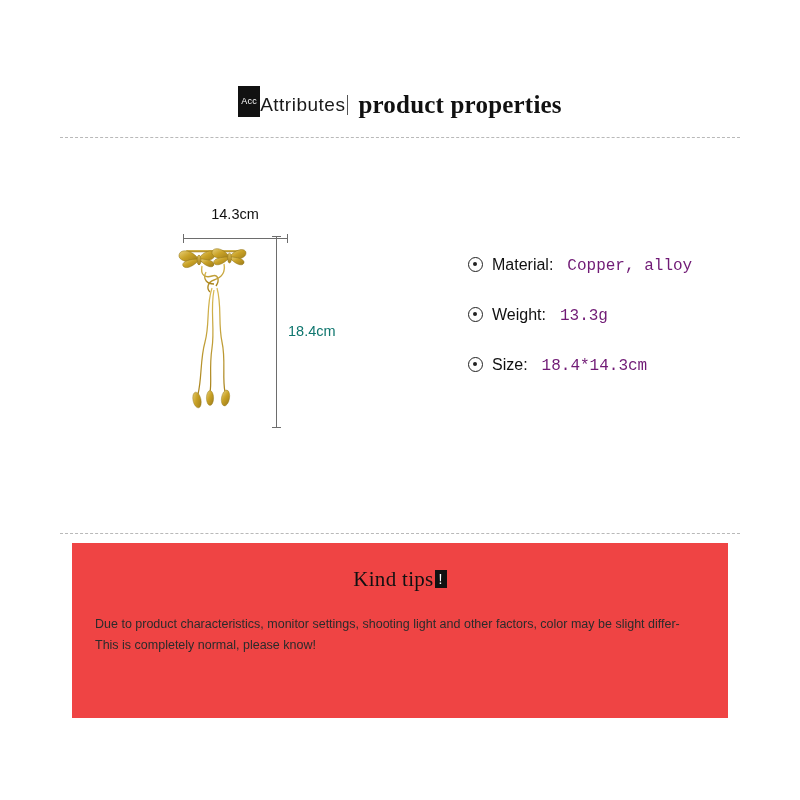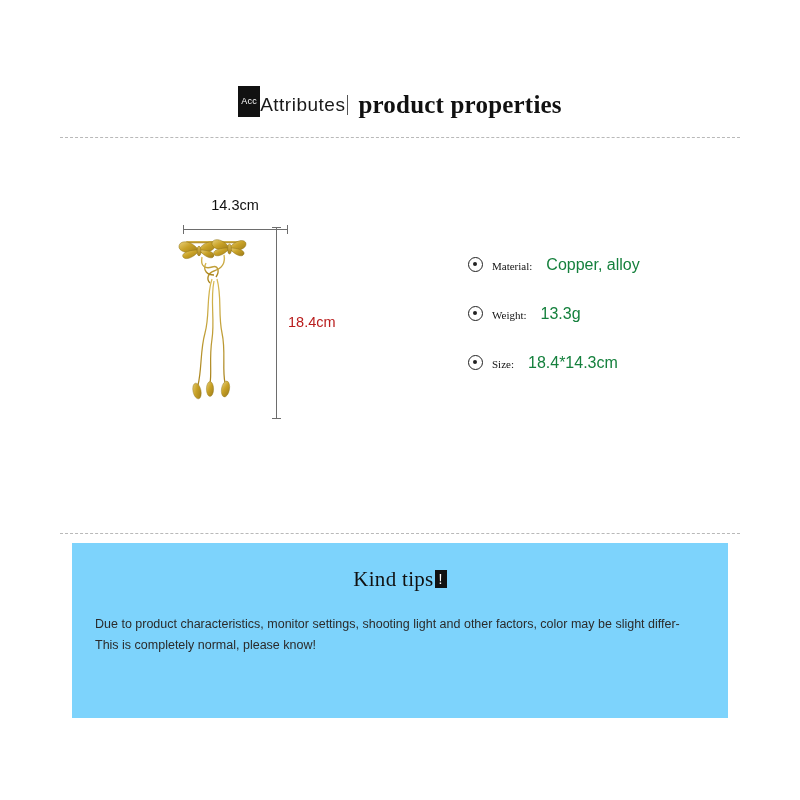--- a/index.html
+++ b/index.html
@@ -67,21 +67,21 @@
     left: 60px;
     top: 137px;
     width: 680px;
     border-top: 1px dashed #b9b9b9;
   }
 
   
   .product-area {
     position: absolute;
     left: 150px;
-    top: 187px;
+    top: 196px;
     width: 290px;
     height: 260px;
   }
   .dim-width-label {
     position: absolute;
     left: 30px;
     top: 10px;
     width: 110px;
     text-align: center;
     font-size: 14.5px;
@@ -138,21 +138,21 @@
     background: #6d6d6d;
   }
   .measure-v .cap-t { top: 0; }
   .measure-v .cap-b { bottom: 0; }
 
   .dim-height-label {
     position: absolute;
     left: 138px;
     top: 127px;
     font-size: 14.5px;
-    color: #b91c1c;
+    color: #0f766e;
     font-family: "Liberation Sans", sans-serif;
   }
 
   .product-photo {
     position: absolute;
     left: 22px;
     top: 36px;
     width: 100px;
     height: 200px;
   }
@@ -184,47 +184,47 @@
     content: "";
     position: absolute;
     left: 3.5px;
     top: 3.5px;
     width: 4px;
     height: 4px;
     border-radius: 50%;
     background: #222;
   }
   .spec-key {
-    font-size: 11px;
+    font-size: 16px;
     color: #111;
-    font-family: Liberation Serif, serif;
+    font-family: Liberation Sans, sans-serif;
   }
   .spec-val {
     font-size: 16px;
-    color: #15803d;
+    color: #701a75;
     margin-left: 14px;
-    font-family: Liberation Sans, sans-serif;
+    font-family: Liberation Mono, monospace;
   }
 
   .divider-bottom {
     position: absolute;
     left: 60px;
     top: 533px;
     width: 680px;
     border-top: 1px dashed #b9b9b9;
   }
 
   
   .tips {
     position: absolute;
     left: 72px;
     top: 543px;
     width: 656px;
     height: 175px;
-    background: #7dd3fc;
+    background: #ef4444;
   }
   .tips-title {
     text-align: center;
     padding-top: 24px;
     font-size: 21px;
     color: #111;
     font-family: "Liberation Serif", serif;
     letter-spacing: 0.3px;
   }
   .tips-bang {

